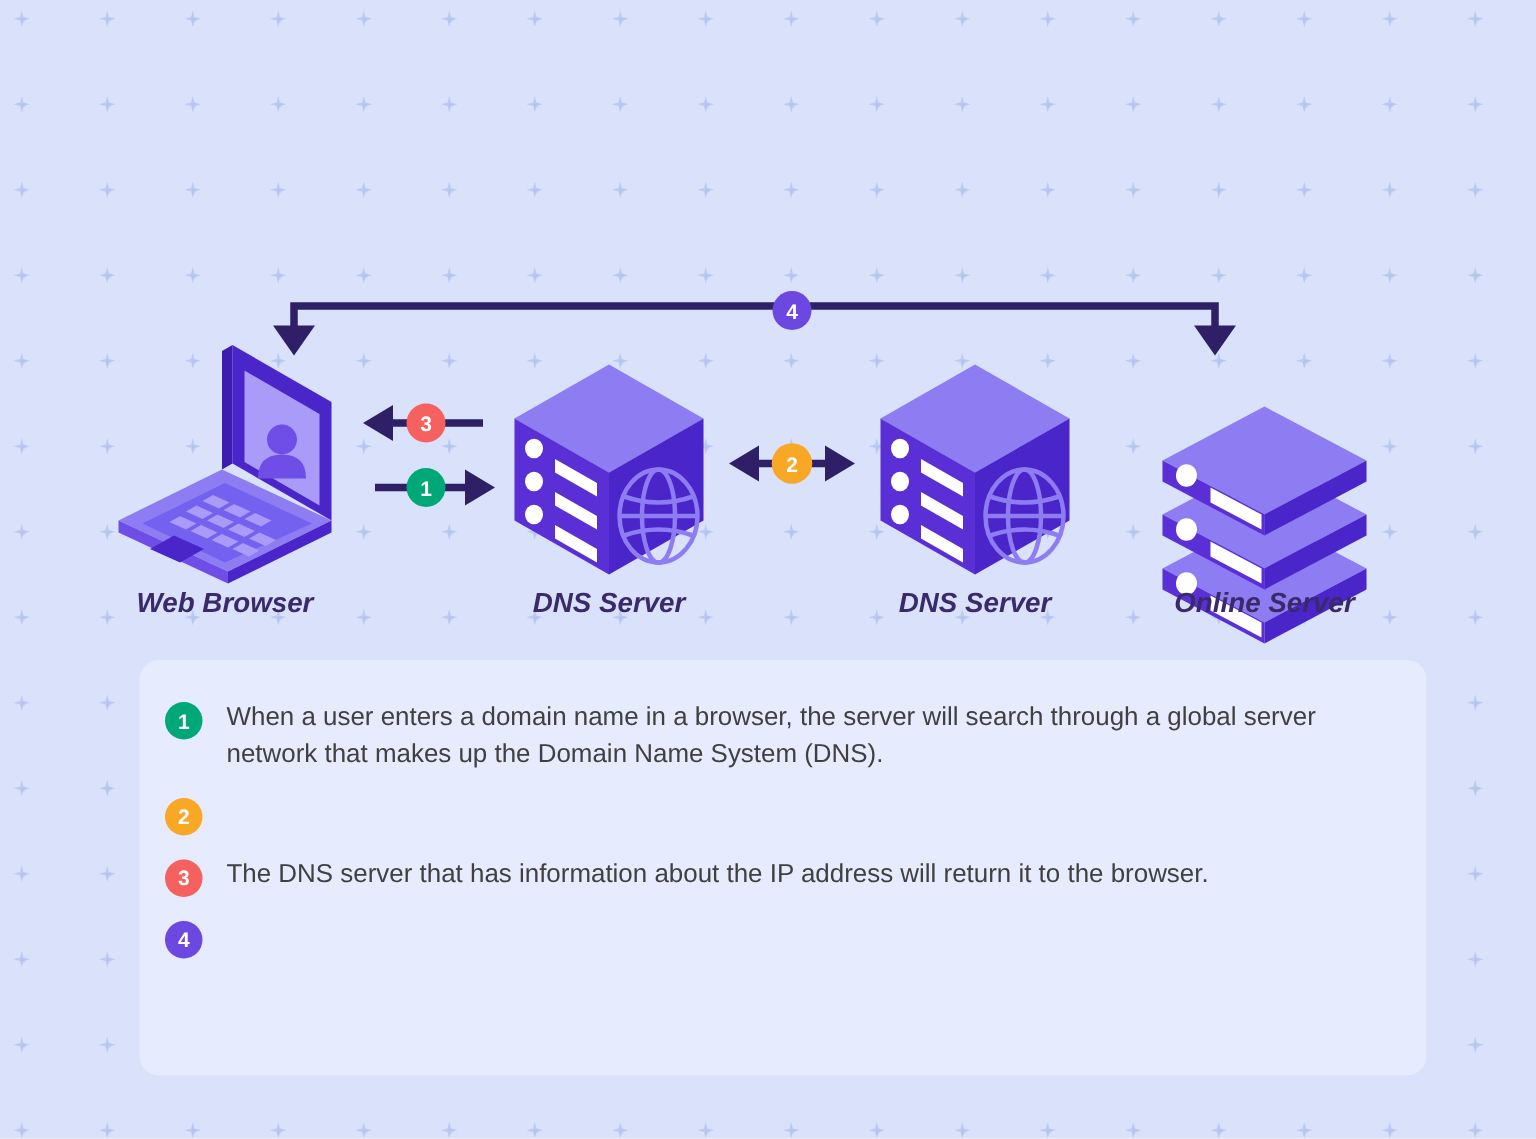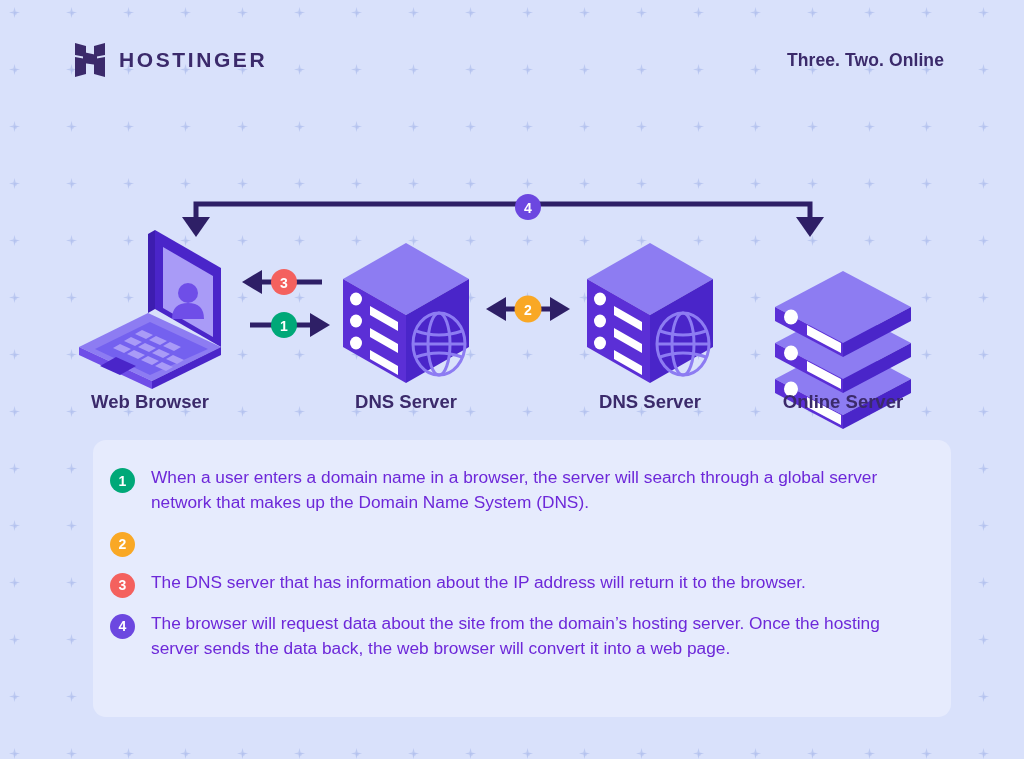--- a/index.html
+++ b/index.html
@@ -103,20 +103,21 @@
     height: 28px;
   }
   .node-label {
     position: absolute;
     font-size: 18.5px;
     font-weight: bold;
     color: #3b2a6b;
     text-align: center;
     transform: translateX(-50%);
     white-space: nowrap;
+    font-style: italic;
   }
 
   
   .legend-panel {
     position: absolute;
     left: 93px;
     top: 440px;
     width: 858px;
     height: 277px;
     background: #e6ebfd;
@@ -145,21 +146,21 @@
     font-weight: bold;
     display: flex;
     align-items: center;
     justify-content: center;
     margin-top: 3px;
     line-height: 1;
   }
   .legend-text {
     font-size: 17.3px;
     line-height: 1.47;
-    color: #6d28d9;
+    color: #404040;
     max-width: 800px;
   }
 </style>
 </head>
 <body>
 
 <div id="infographic">
 
   <div class="sparkle-layer" id="sparkles">
       <span class="sparkle" style="left: 9px; top: 7px;"></span>
@@ -409,35 +410,20 @@
       <span class="sparkle" style="left: 579px; top: 748px;"></span>
       <span class="sparkle" style="left: 636px; top: 748px;"></span>
       <span class="sparkle" style="left: 693px; top: 748px;"></span>
       <span class="sparkle" style="left: 750px; top: 748px;"></span>
       <span class="sparkle" style="left: 807px; top: 748px;"></span>
       <span class="sparkle" style="left: 864px; top: 748px;"></span>
       <span class="sparkle" style="left: 921px; top: 748px;"></span>
       <span class="sparkle" style="left: 978px; top: 748px;"></span>
     </div>
 
-  <div class="header">
-    <div class="brand">
-      <span class="brand-mark">
-        <svg width="30" height="34" viewBox="0 0 30 34" aria-hidden="true">
-          <polygon points="0,0 11,3 11,14 0,12" fill="#3b2a6b"></polygon>
-          <polygon points="0,14 11,16 11,31 0,34" fill="#3b2a6b"></polygon>
-          <polygon points="8,9 22,12 22,22 8,20" fill="#3b2a6b"></polygon>
-          <polygon points="19,3 30,0 30,12 19,14" fill="#3b2a6b"></polygon>
-          <polygon points="19,16 30,14 30,34 19,31" fill="#3b2a6b"></polygon>
-        </svg>
-      </span>
-      <span class="brand-name">HOSTINGER</span>
-    </div>
-    <div class="tagline">Three. Two. Online</div>
-  </div>
 
 
   <div class="diagram">
     <svg width="1024" height="245" viewBox="0 0 1024 245" aria-hidden="true">
       <defs>
         <g id="globe-glyph">
           <ellipse cx="0" cy="0" rx="26" ry="31" fill="none" stroke="#8d7cf2" stroke-width="3"></ellipse>
           <ellipse cx="0" cy="0" rx="11" ry="31" fill="none" stroke="#8d7cf2" stroke-width="3"></ellipse>
           <line x1="-26" y1="0" x2="26" y2="0" stroke="#8d7cf2" stroke-width="3"></line>
           <path d="M -23 -13 Q 0 -5 23 -13" fill="none" stroke="#8d7cf2" stroke-width="3"></path>
@@ -589,18 +575,17 @@
         </div>
         <div class="legend-item">
           <span class="legend-badge" style="background: rgb(249, 168, 37);">2</span>
         </div>
         <div class="legend-item">
           <span class="legend-badge" style="background: rgb(244, 97, 94);">3</span>
           <span class="legend-text">The DNS server that has information about the IP address will return it to the browser.</span>
         </div>
         <div class="legend-item">
           <span class="legend-badge" style="background: rgb(108, 71, 224);">4</span>
-          <span class="legend-text">The browser will request data about the site from the domain’s hosting server. Once the hosting server sends the data back, the web browser will convert it into a web page.</span>
         </div>
       </div>
   </div>
 
 </div>
 
 </body></html>

